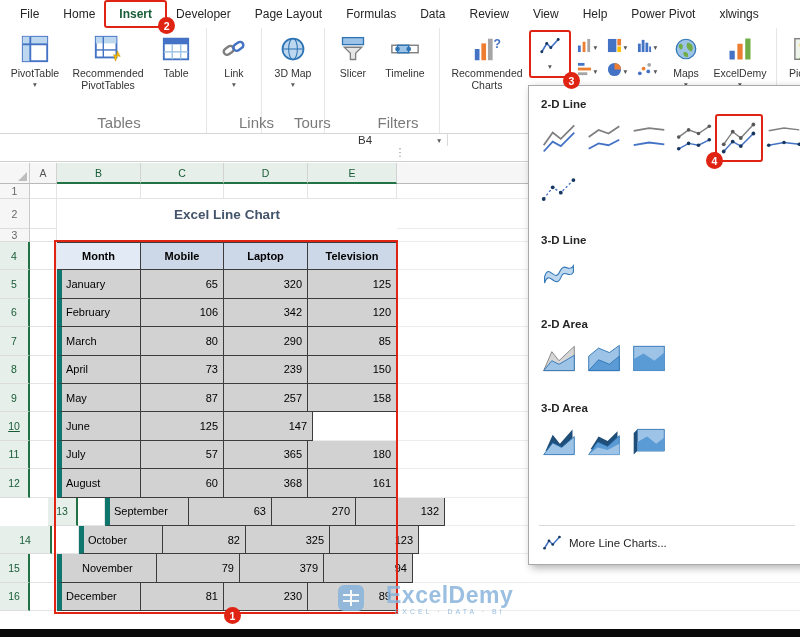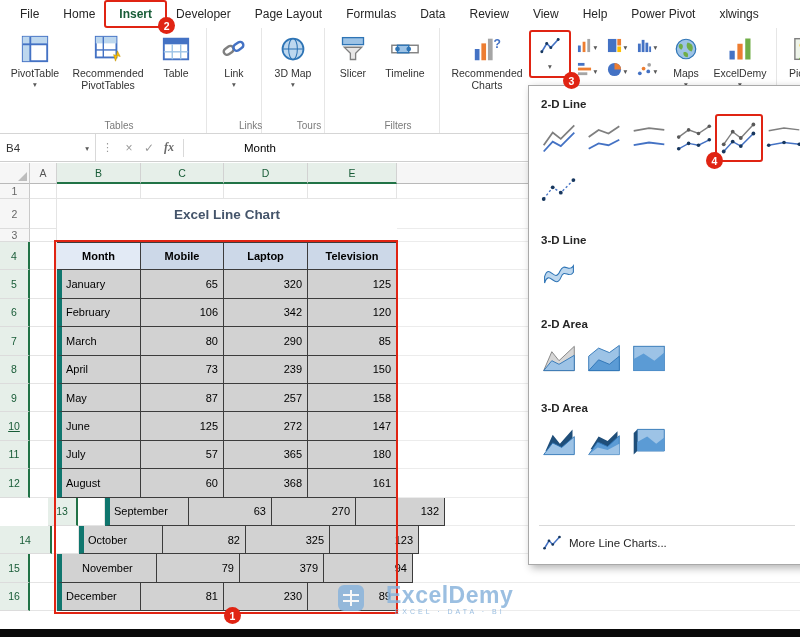--- a/index.html
+++ b/index.html
@@ -8,32 +8,32 @@
   #app { position:absolute; inset:0; width:800px; height:637px; overflow:hidden; background:#fff; }
 
   
   .tabs { position:absolute; top:0; left:0; right:0; height:28px; display:flex; align-items:center; padding-left:8px; font-size:12px; color:#262626; background:#fff; }
   .tab { padding:0 12px; line-height:26px; white-space:nowrap; position:relative; }
   .tab.active { color:#185c37; font-weight:bold; }
 
   
   .ribbon { position:absolute; top:28px; left:0; right:0; height:106px; background:#fff; border-bottom:1px solid #d5d5d5; display:flex; align-items:stretch; }
   .rgroup { position:relative; display:flex; align-items:flex-start; padding:2px 5px 16px 5px; border-right:1px solid #e6e6e6; }
-  .rgroup-label { position:absolute; bottom:2px; left:0; right:0; text-align:center; font-size:10px; color:#7a7a7a; white-space:nowrap;padding-left:32px; }
+  .rgroup-label { position:absolute; bottom:2px; left:0; right:0; text-align:center; font-size:15px; color:#7a7a7a; white-space:nowrap;padding-left:32px; }
   .rbtn { display:flex; flex-direction:column; align-items:center; padding:3px 2px 0 2px; font-size:10.5px; color:#333; text-align:center; line-height:1.15; }
   .rbtn .ricon { height:32px; display:flex; align-items:center; justify-content:center; margin-bottom:2px; }
   .rbtn .rlabel { white-space:normal; }
   .caret { font-size:7.5px; color:#595959; line-height:1; margin-top:2px; }
   .chart-mini-wrap { display:flex; align-items:flex-start; gap:6px; margin:4px 2px 0 4px; }
   .line-chart-btn { position:relative; width:34px; height:40px; display:flex; flex-direction:column; align-items:center; justify-content:center; gap:2px; }
   .mini-grid { display:grid; grid-template-columns:repeat(3,28px); grid-auto-rows:22px; gap:2px 2px; margin-top:2px; }
   .mini-btn { display:flex; align-items:center; justify-content:center; gap:2px; }
 
   
-  .fbar { position:absolute; top:134px; left:0; right:0; height:28px; background:#fff; border-bottom:1px solid #cfcfcf; display:flex; align-items:center; font-size:11.5px; color:#333; }
+  .fbar { position:absolute; top:134px; left:0; right:0; height:28px; background:#fff; border-bottom:1px solid #cfcfcf; display:flex; align-items:center; font-size:11.5px; color:#333;flex-direction:column; }
   .namebox { width:96px; height:100%; border-right:1px solid #d9d9d9; display:flex; align-items:center; padding:0 6px; gap:4px; }
   .namebox .nb-val { flex:1; }
   .fbar-dots { color:#9a9a9a; padding:0 6px; font-size:11px; }
   .fbtn { width:20px; text-align:center; color:#9a9a9a; font-size:12px; }
   .fbtn.fx { color:#6a6a6a; font-family:"Liberation Serif",serif; font-style:italic; font-weight:bold; }
   .fsep { width:1px; height:18px; background:#d9d9d9; margin:0 4px; }
   .fvalue { margin-left:56px; color:#000; }
 
   
   .colhdrs { position:absolute; top:163px; left:0; right:0; height:21px; display:flex; font-size:10.5px; color:#555; }
@@ -421,21 +421,20 @@
         <div class="cell td tnum" style="width: 83px;">87</div>
         <div class="cell td tnum" style="width: 84px;">257</div>
         <div class="cell td tnum" style="width: 89px;">158</div>
         <div class="cell filler"></div>
       </div>
       <div class="srow" style="height: 28.4px;">
         <div class="rownum rsel" style="width: 30px; text-decoration: underline;">10</div>
         <div class="cell gl" style="width: 27px;"></div>
         <div class="cell td tleft" style="width: 84px;">June</div>
         <div class="cell td tnum" style="width: 83px;">125</div>
-        <div class="cell td tnum" style="width: 84px;">272</div>
         <div class="cell td tnum" style="width: 89px;">147</div>
         <div class="cell filler"></div>
       </div>
       <div class="srow" style="height: 28.4px;">
         <div class="rownum rsel" style="width: 30px;">11</div>
         <div class="cell gl" style="width: 27px;"></div>
         <div class="cell td tleft" style="width: 84px;">July</div>
         <div class="cell td tnum" style="width: 83px;">57</div>
         <div class="cell td tnum" style="width: 84px;">365</div>
         <div class="cell td tnum" style="width: 89px;">180</div>

